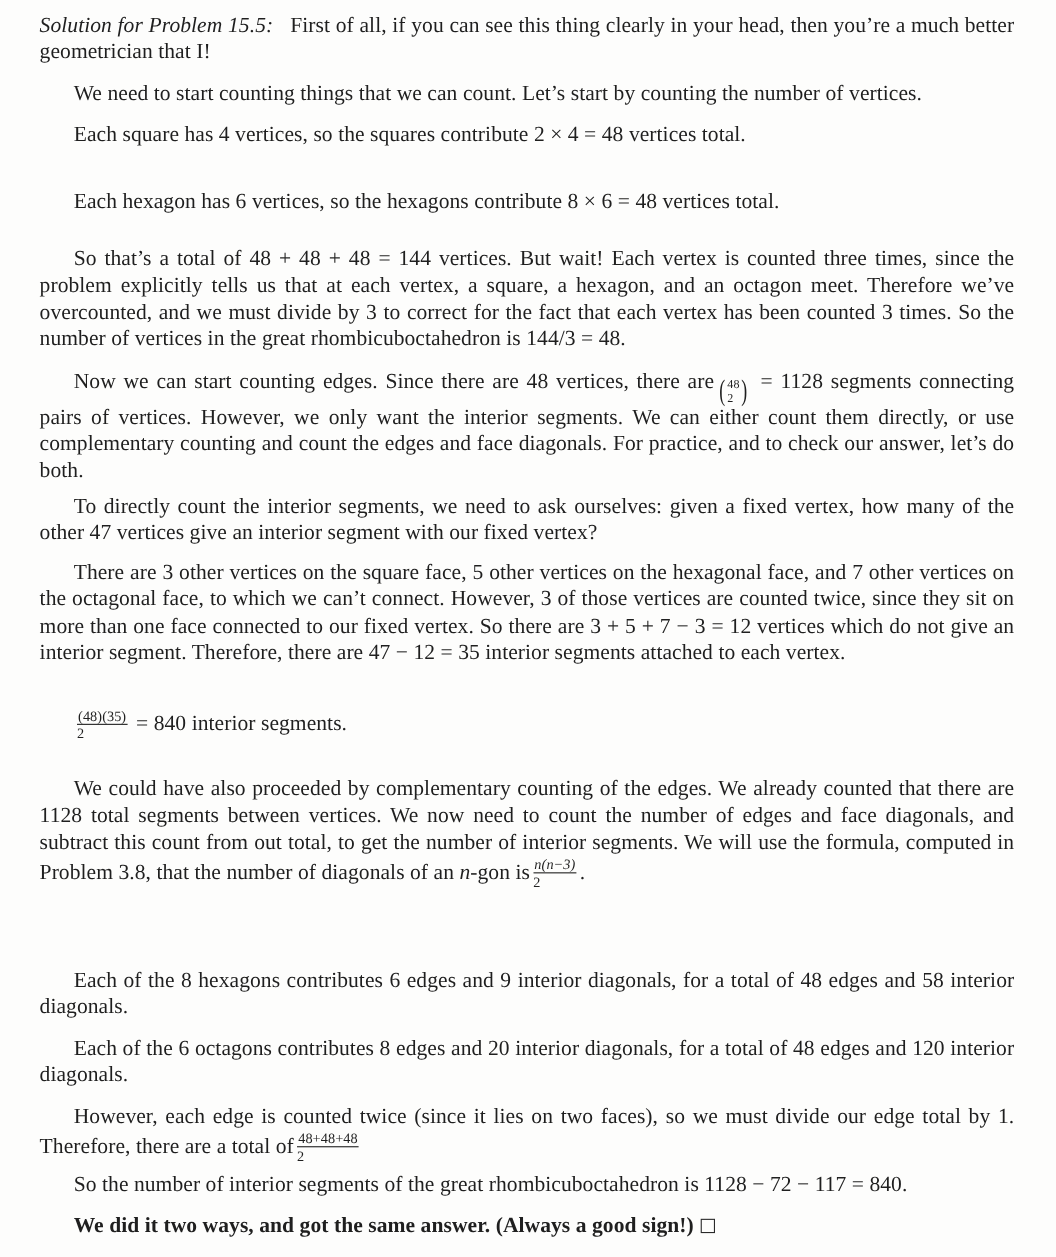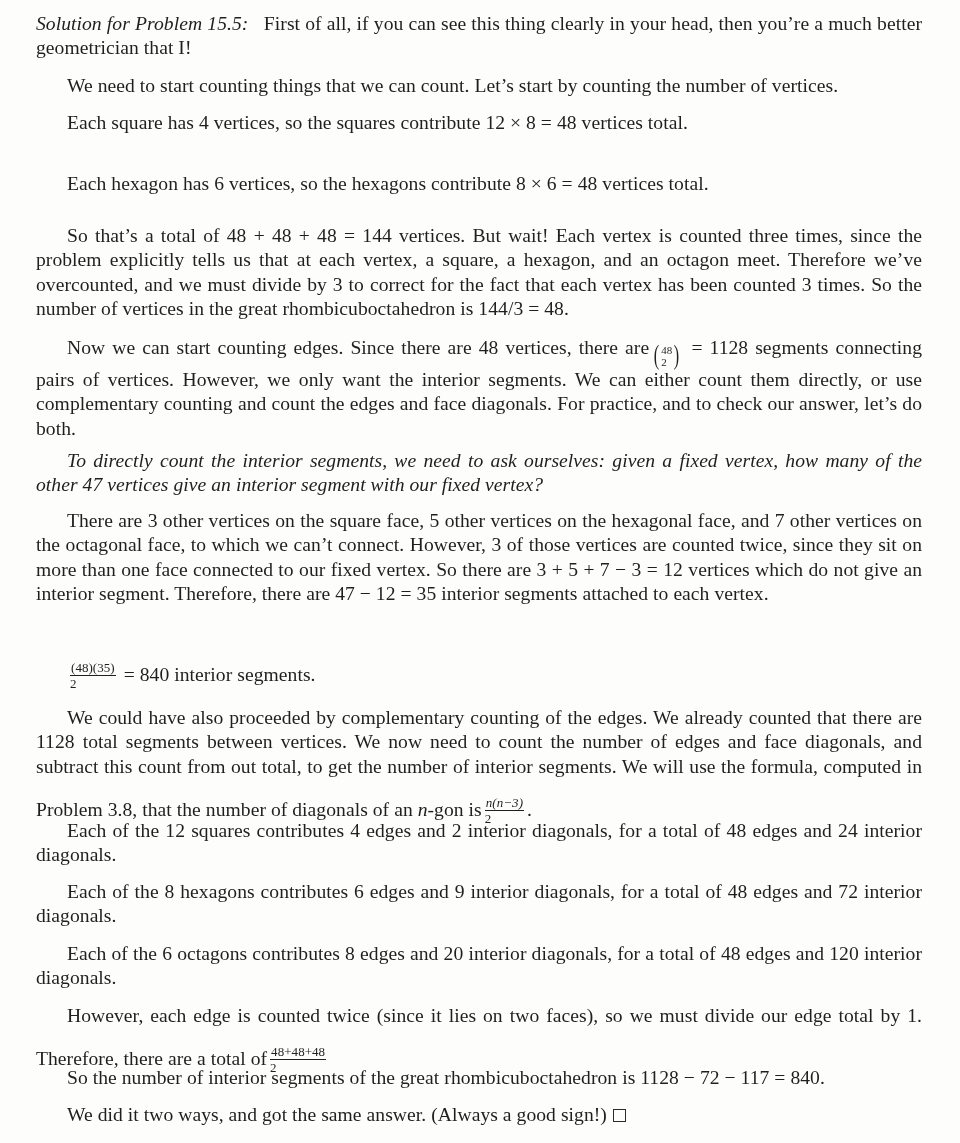--- a/index.html
+++ b/index.html
@@ -25,21 +25,21 @@
     margin: 0;
   }
   .ind { text-indent: 31px; }
   .solution-head { font-style: italic; }
   .frac {
     display: inline-block;
     vertical-align: -7px;
     text-align: center;
     font-size: 13px;
     line-height: 13px;
-    margin: 17px 3px;
+    margin: 0 3px;
     text-indent: 0;
   }
   .frac .num { display: block; border-bottom: 1px solid #1f1f1f; padding: 0 1px 1px; }
   .frac .den { display: block; padding-top: 1px; }
   .binom {
     display: inline-block;
     position: relative;
     vertical-align: -7px;
     text-indent: 0;
     margin: 0 3px;
@@ -58,42 +58,41 @@
 </style>
 </head>
 <body>
 
 <div class="page">
 
   <p class="p" style="top:12px;"><span class="solution-head">Solution for Problem 15.5:</span>&nbsp;&nbsp; <span>First of all, if you can see this thing clearly in your head, then you’re a much better geometrician that I!</span></p>
 
   <p class="p ind" style="top:74px;">We need to start counting things that we can count. Let’s start by counting the number of vertices.</p>
 
-  <p class="p ind" style="top:111px;">Each square has 4 vertices, so the squares contribute 12 × 8 = 48 vertices total.</p>
+  <p class="p ind" style="top:111px;">Each square has 4 vertices, so the squares contribute 2 × 4 = 48 vertices total.</p>
 
   <p class="p ind" style="top:148px;margin-top:24px;">Each hexagon has 6 vertices, so the hexagons contribute 8 × 6 = 48 vertices total.</p>
 
 
   <p class="p ind" style="top:224px;">So that’s a total of 48 + 48 + 48 = 144 vertices. But wait! Each vertex is counted three times, since the problem explicitly tells us that at each vertex, a square, a hexagon, and an octagon meet. Therefore we’ve overcounted, and we must divide by 3 to correct for the fact that each vertex has been counted 3 times. So the number of vertices in the great rhombicuboctahedron is 144/3 = 48.</p>
 
   <p class="p ind" style="top:336px;"><span>Now we can start counting edges. Since there are 48 vertices, there are</span><span class="binom"><span class="paren">(</span><span class="stack"><span>48</span><span>2</span></span><span class="paren">)</span></span> <span>= 1128 segments connecting pairs of vertices. However, we only want the interior segments. We can either count them directly, or use complementary counting and count the edges and face diagonals. For practice, and to check our answer, let’s do both.</span></p>
 
-  <p class="p ind" style="top:449px;font-style:italic;">To directly count the interior segments, we need to ask ourselves: given a fixed vertex, how many of the other 47 vertices give an interior segment with our fixed vertex?</p>
+  <p class="p ind" style="top:449px;">To directly count the interior segments, we need to ask ourselves: given a fixed vertex, how many of the other 47 vertices give an interior segment with our fixed vertex?</p>
 
   <p class="p ind" style="top:509px;">There are 3 other vertices on the square face, 5 other vertices on the hexagonal face, and 7 other vertices on the octagonal face, to which we can’t connect. However, 3 of those vertices are counted twice, since they sit on more than one face connected to our fixed vertex. So there are 3 + 5 + 7 − 3 = 12 vertices which do not give an interior segment. Therefore, there are 47 − 12 = 35 interior segments attached to each vertex.</p>
 
   <p class="p ind" style="top:644px;"><span class="frac"><span class="num">(48)(35)</span><span class="den">2</span></span> <span>= 840 interior segments.</span></p>
 
   <p class="p ind" style="top:706px;"><span>We could have also proceeded by complementary counting of the edges. We already counted that there are 1128 total segments between vertices. We now need to count the number of edges and face diagonals, and subtract this count from out total, to get the number of interior segments. We will use the formula, computed in Problem 3.8, that the number of diagonals of an</span> <span class="ital">n</span><span>-gon is</span><span class="frac ital"><span class="num">n(n−3)</span><span class="den" style="font-style:normal;">2</span></span><span>.</span></p>
 
-  <p class="p ind" style="top:819px;">Each of the 12 squares contributes 4 edges and 2 interior diagonals, for a total of 48 edges and 24 interior diagonals.</p>
 
-  <p class="p ind" style="top:880px;">Each of the 8 hexagons contributes 6 edges and 9 interior diagonals, for a total of 48 edges and 72 interior diagonals.</p>
+  <p class="p ind" style="top:880px;">Each of the 8 hexagons contributes 6 edges and 9 interior diagonals, for a total of 48 edges and 58 interior diagonals.</p>
 
   <p class="p ind" style="top:942px;">Each of the 6 octagons contributes 8 edges and 20 interior diagonals, for a total of 48 edges and 120 interior diagonals.</p>
 
   <p class="p ind" style="top:1004px;"><span>However, each edge is counted twice (since it lies on two faces), so we must divide our edge total by 1. Therefore, there are a total of</span><span class="frac"><span class="num">48+48+48</span><span class="den">2</span></span> </p>
 
   <p class="p ind" style="top:1066px;">So the number of interior segments of the great rhombicuboctahedron is 1128 − 72 − 117 = 840.</p>
 
-  <p class="p ind" style="top:1103px;"><span>We did it two ways, and got the same answer. (Always a good sign!)</span><span class="qed"></span></p>
+  <p class="p ind" style="top:1103px;font-weight:bold;"><span>We did it two ways, and got the same answer. (Always a good sign!)</span><span class="qed"></span></p>
 
 </div>
 
 </body></html>

